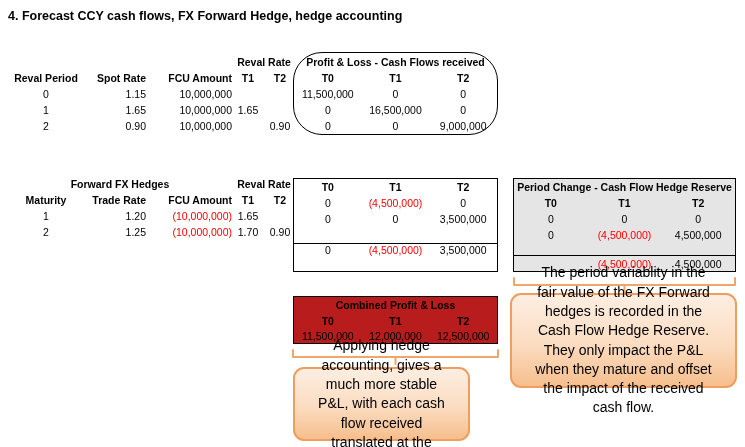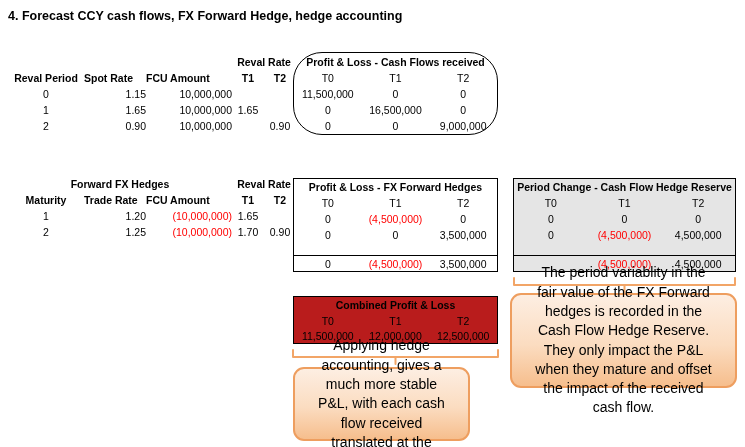--- a/index.html
+++ b/index.html
@@ -4,28 +4,28 @@
 <style>
   html,body{margin:0;padding:0;background:#fff;}
   body{width:745px;height:447px;position:relative;font-family:"Liberation Sans",sans-serif;color:#000;overflow:hidden;}
   .title{position:absolute;left:8px;top:9px;font-size:12.5px;font-weight:bold;}
 
   
   .sheet{position:absolute;display:grid;grid-template-columns:76px 62px 86px 32px 32px;grid-auto-rows:16px;font-size:10.5px;line-height:16px;white-space:nowrap;}
   .sheet .gh3{grid-column:1/4;text-align:center;font-weight:bold;}
   .sheet .gh2{grid-column:4/6;text-align:center;font-weight:bold;}
   .sheet .hc{font-weight:bold;text-align:center;}
-  .sheet .hr{font-weight:bold;}
+  .sheet .hr{font-weight:bold;text-align:right;}
   .sheet .c{text-align:center;}
   .sheet .r{text-align:right;}
 
   
   .box{position:absolute;border:1px solid #000;display:grid;grid-template-columns:repeat(3,1fr);font-size:10.5px;text-align:center;white-space:nowrap;box-sizing:border-box;background:#fff;}
   .box .bt{grid-column:1/4;font-weight:bold;}
-  .box .bh{font-weight:normal;}
+  .box .bh{font-weight:bold;}
   .box > div{display:flex;align-items:center;justify-content:center;}
   .box .tot{border-top:1px solid #000;}
   .t-plcash{left:293px;top:52px;width:205px;height:83px;grid-template-rows:17px 16px 16px 16px 16px;border-radius:29px;}
   .t-plfx{left:293px;top:178px;width:205px;height:94px;grid-template-rows:16px 16px 16px 16px 12px 16px;}
   .t-reserve{left:513px;top:178px;width:223px;height:94px;grid-template-rows:16px 16px 16px 16px 12px 16px;background:#FFFFCC;}
   .t-combined{left:293px;top:296px;width:205px;height:48px;grid-template-rows:16px 15px 15px;background:#EBF1DE;}
 
   
   .bracket{position:absolute;}
   .bracket svg{display:block;}
@@ -100,21 +100,20 @@
   <div class="c"></div>
 
   <div class="c">2</div>
   <div class="r">1.25</div>
   <div class="r" style="color: rgb(255, 0, 0);">(10,000,000)</div>
   <div class="c">1.70</div>
   <div class="c">0.90</div>
 </div>
 
 <div class="box t-plfx">
-  <div class="bt">Profit &amp; Loss - FX Forward Hedges</div>
   <div class="bh">T0</div>
   <div class="bh">T1</div>
   <div class="bh">T2</div>
   <div>0</div>
   <div style="color: rgb(255, 0, 0);">(4,500,000)</div>
   <div>0</div>
   <div>0</div>
   <div>0</div>
   <div>3,500,000</div>
   <div></div>

